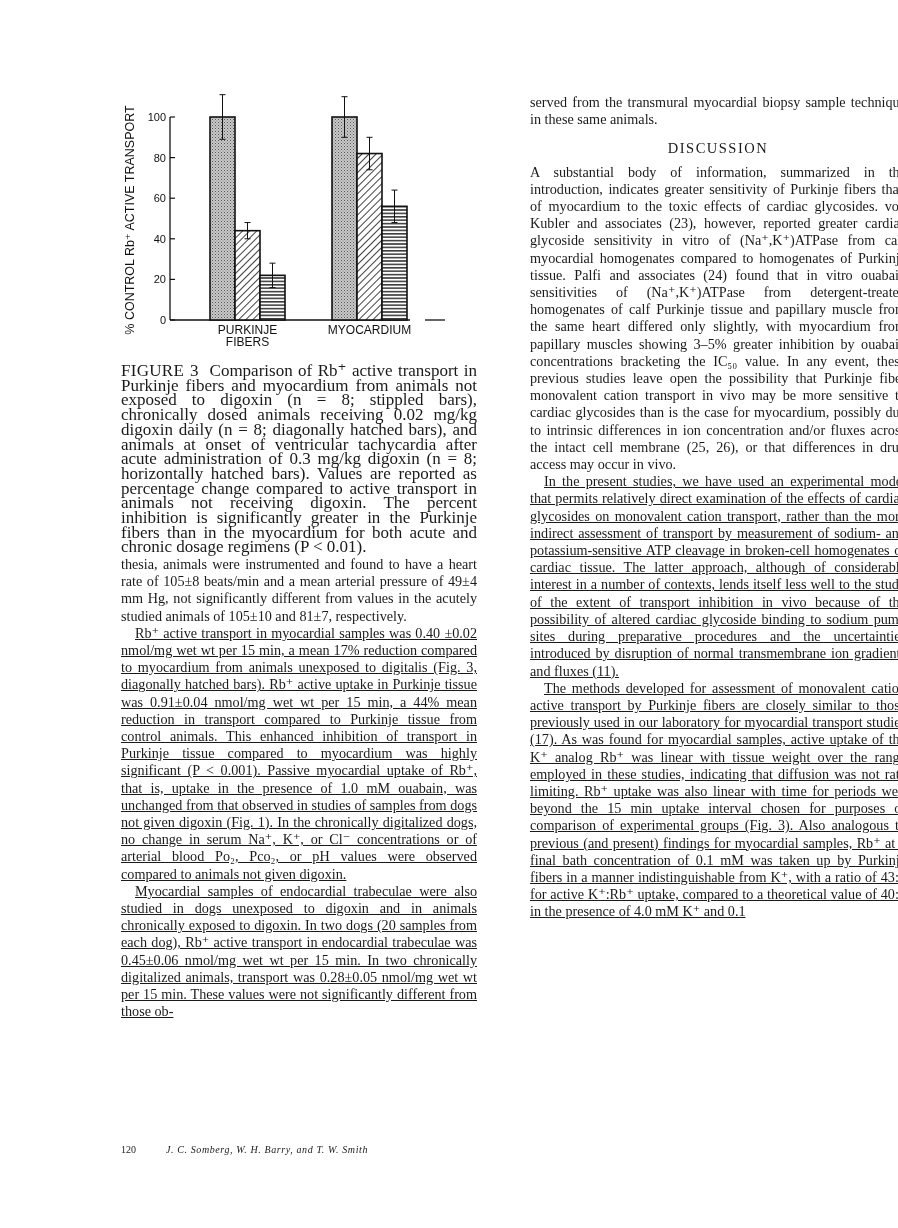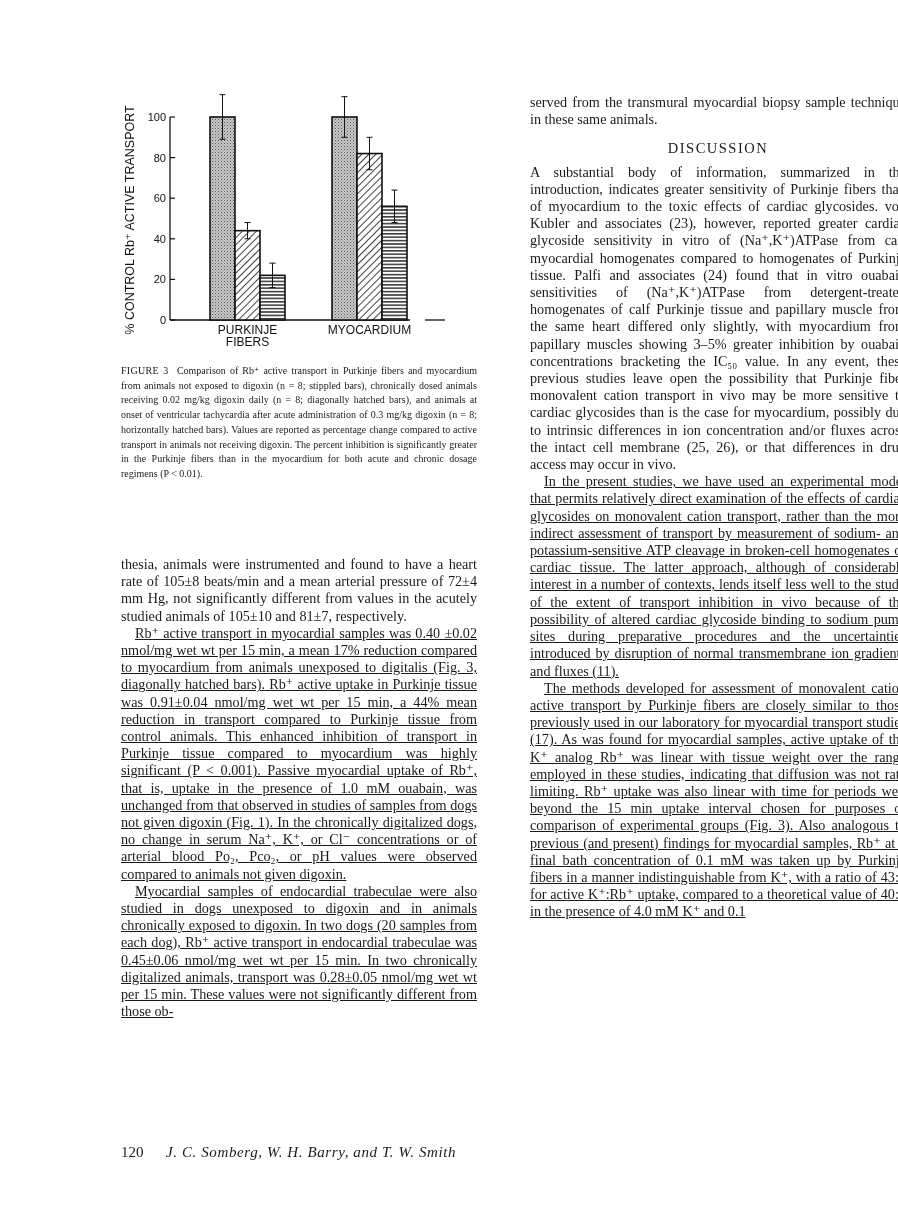--- a/index.html
+++ b/index.html
@@ -4,26 +4,26 @@
 <style>
   html, body { margin:0; padding:0; background:#ffffff; }
   body { width:898px; height:1228px; position:relative; overflow:hidden; color:#1a1a1a;
          font-family:"Liberation Serif","DejaVu Serif",serif; }
   .col { position:absolute; font-size:14.2px; line-height:17.2px; text-align:justify; }
   .col p { margin:0; }
   .col p.ind { text-indent:14px;text-decoration:underline; }
   .left { left:121px; width:356px; }
   .right { left:530px; width:376px; }
   #figure { position:absolute; left:110px; top:80px; width:360px; height:280px; }
-  #caption { position:absolute; left:121px; top:364px; width:356px; font-size:10px; line-height:14.7px; text-align:justify; }
+  #caption { position:absolute; left:121px; top:364px; width:356px; font-size:17px; line-height:14.7px; text-align:justify; }
   .fig-label { font-variant:small-caps; letter-spacing:0.3px; }
   #left-body { top:556px; }
   #right-body { top:94px; }
   .heading { text-align:center; letter-spacing:1.5px; font-size:14.5px; margin:12px 0 6px 0 !important; }
-  #footer { position:absolute; top:1144px; left:121px; width:480px; font-size:15px; }
+  #footer { position:absolute; top:1144px; left:121px; width:480px; font-size:10px; }
   #footer .pg { display:inline-block; width:45px; }
   #footer .authors { font-style:italic; letter-spacing:0.6px; }
   svg text { font-family:"Liberation Sans","DejaVu Sans",sans-serif; }
 </style>
 </head>
 <body>
 
 <div id="figure">
   <svg id="chart-svg" width="360" height="280" viewBox="0 0 360 280">
     <defs>
@@ -91,21 +91,21 @@
       </g>
     <text id="y-label" transform="translate(24,140) rotate(-90)" text-anchor="middle" font-size="12.5" fill="#111">% CONTROL Rb⁺ ACTIVE TRANSPORT</text>
   </svg>
 </div>
 
 <div id="caption">
   <span class="fig-label">FIGURE 3</span>&nbsp;&nbsp;<span>Comparison of Rb⁺ active transport in Purkinje fibers and myocardium from animals not exposed to digoxin (n = 8; stippled bars), chronically dosed animals receiving 0.02 mg/kg digoxin daily (n = 8; diagonally hatched bars), and animals at onset of ventricular tachycardia after acute administration of 0.3 mg/kg digoxin (n = 8; horizontally hatched bars). Values are reported as percentage change compared to active transport in animals not receiving digoxin. The percent inhibition is significantly greater in the Purkinje fibers than in the myocardium for both acute and chronic dosage regimens (P &lt; 0.01).</span>
 </div>
 
 <div class="col left" id="left-body">
-  <p>thesia, animals were instrumented and found to have a heart rate of 105±8 beats/min and a mean arterial pressure of 72±4 mm Hg, not significantly different from values in the acutely studied animals of 105±10 and 81±7, respectively.</p>
+  <p>thesia, animals were instrumented and found to have a heart rate of 105±8 beats/min and a mean arterial pressure of 49±4 mm Hg, not significantly different from values in the acutely studied animals of 105±10 and 81±7, respectively.</p>
   <p class="ind">Rb⁺ active transport in myocardial samples was 0.40 ±0.02 nmol/mg wet wt per 15 min, a mean 17% reduction compared to myocardium from animals unexposed to digitalis (Fig. 3, diagonally hatched bars). Rb⁺ active uptake in Purkinje tissue was 0.91±0.04 nmol/mg wet wt per 15 min, a 44% mean reduction in transport compared to Purkinje tissue from control animals. This enhanced inhibition of transport in Purkinje tissue compared to myocardium was highly significant (P &lt; 0.001). Passive myocardial uptake of Rb⁺, that is, uptake in the presence of 1.0 mM ouabain, was unchanged from that observed in studies of samples from dogs not given digoxin (Fig. 1). In the chronically digitalized dogs, no change in serum Na⁺, K⁺, or Cl⁻ concentrations or of arterial blood Po₂, Pco₂, or pH values were observed compared to animals not given digoxin.</p>
   <p class="ind">Myocardial samples of endocardial trabeculae were also studied in dogs unexposed to digoxin and in animals chronically exposed to digoxin. In two dogs (20 samples from each dog), Rb⁺ active transport in endocardial trabeculae was 0.45±0.06 nmol/mg wet wt per 15 min. In two chronically digitalized animals, transport was 0.28±0.05 nmol/mg wet wt per 15 min. These values were not significantly different from those ob-</p>
 </div>
 
 <div class="col right" id="right-body">
   <p>served from the transmural myocardial biopsy sample technique in these same animals.</p>
   <p class="heading">DISCUSSION</p>
   <p>A substantial body of information, summarized in the introduction, indicates greater sensitivity of Purkinje fibers than of myocardium to the toxic effects of cardiac glycosides. von Kubler and associates (23), however, reported greater cardiac glycoside sensitivity in vitro of (Na⁺,K⁺)ATPase from calf myocardial homogenates compared to homogenates of Purkinje tissue. Palfi and associates (24) found that in vitro ouabain sensitivities of (Na⁺,K⁺)ATPase from detergent-treated homogenates of calf Purkinje tissue and papillary muscle from the same heart differed only slightly, with myocardium from papillary muscles showing 3–5% greater inhibition by ouabain concentrations bracketing the IC₅₀ value. In any event, these previous studies leave open the possibility that Purkinje fiber monovalent cation transport in vivo may be more sensitive to cardiac glycosides than is the case for myocardium, possibly due to intrinsic differences in ion concentration and/or fluxes across the intact cell membrane (25, 26), or that differences in drug access may occur in vivo.</p>
   <p class="ind">In the present studies, we have used an experimental model that permits relatively direct examination of the effects of cardiac glycosides on monovalent cation transport, rather than the more indirect assessment of transport by measurement of sodium- and potassium-sensitive ATP cleavage in broken-cell homogenates of cardiac tissue. The latter approach, although of considerable interest in a number of contexts, lends itself less well to the study of the extent of transport inhibition in vivo because of the possibility of altered cardiac glycoside binding to sodium pump sites during preparative procedures and the uncertainties introduced by disruption of normal transmembrane ion gradients and fluxes (11).</p>
   <p class="ind">The methods developed for assessment of monovalent cation active transport by Purkinje fibers are closely similar to those previously used in our laboratory for myocardial transport studies (17). As was found for myocardial samples, active uptake of the K⁺ analog Rb⁺ was linear with tissue weight over the range employed in these studies, indicating that diffusion was not rate limiting. Rb⁺ uptake was also linear with time for periods well beyond the 15 min uptake interval chosen for purposes of comparison of experimental groups (Fig. 3). Also analogous to previous (and present) findings for myocardial samples, Rb⁺ at a final bath concentration of 0.1 mM was taken up by Purkinje fibers in a manner indistinguishable from K⁺, with a ratio of 43:1 for active K⁺:Rb⁺ uptake, compared to a theoretical value of 40:1 in the presence of 4.0 mM K⁺ and 0.1</p>

